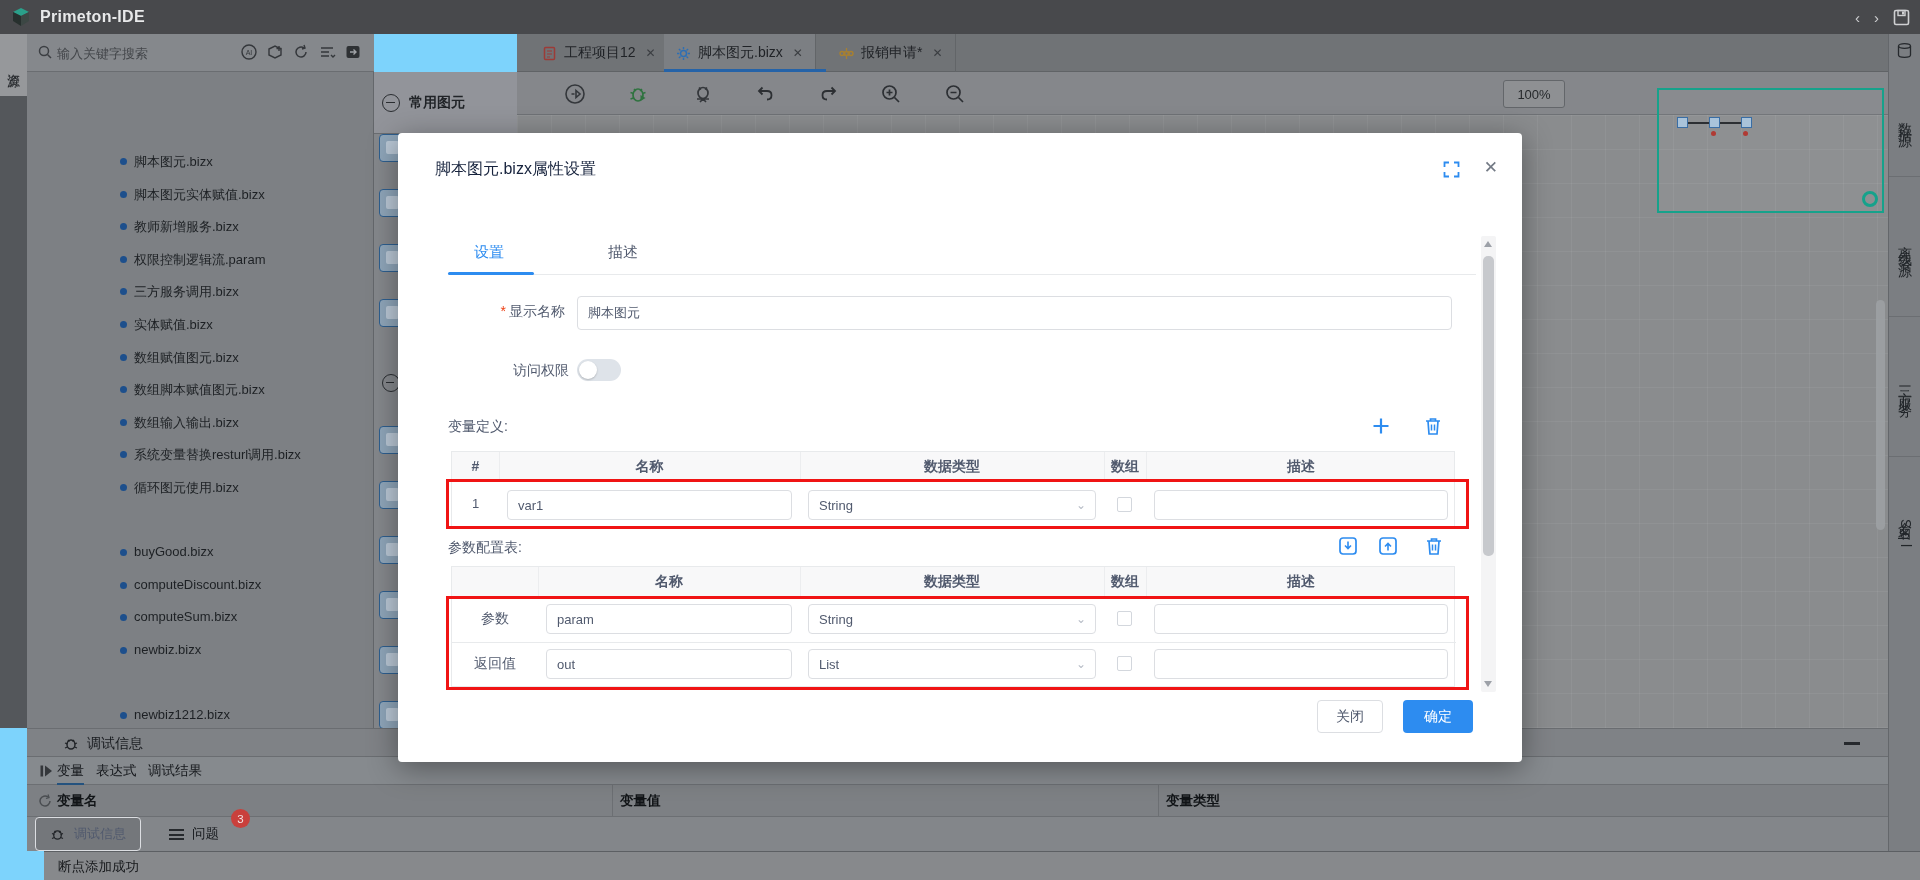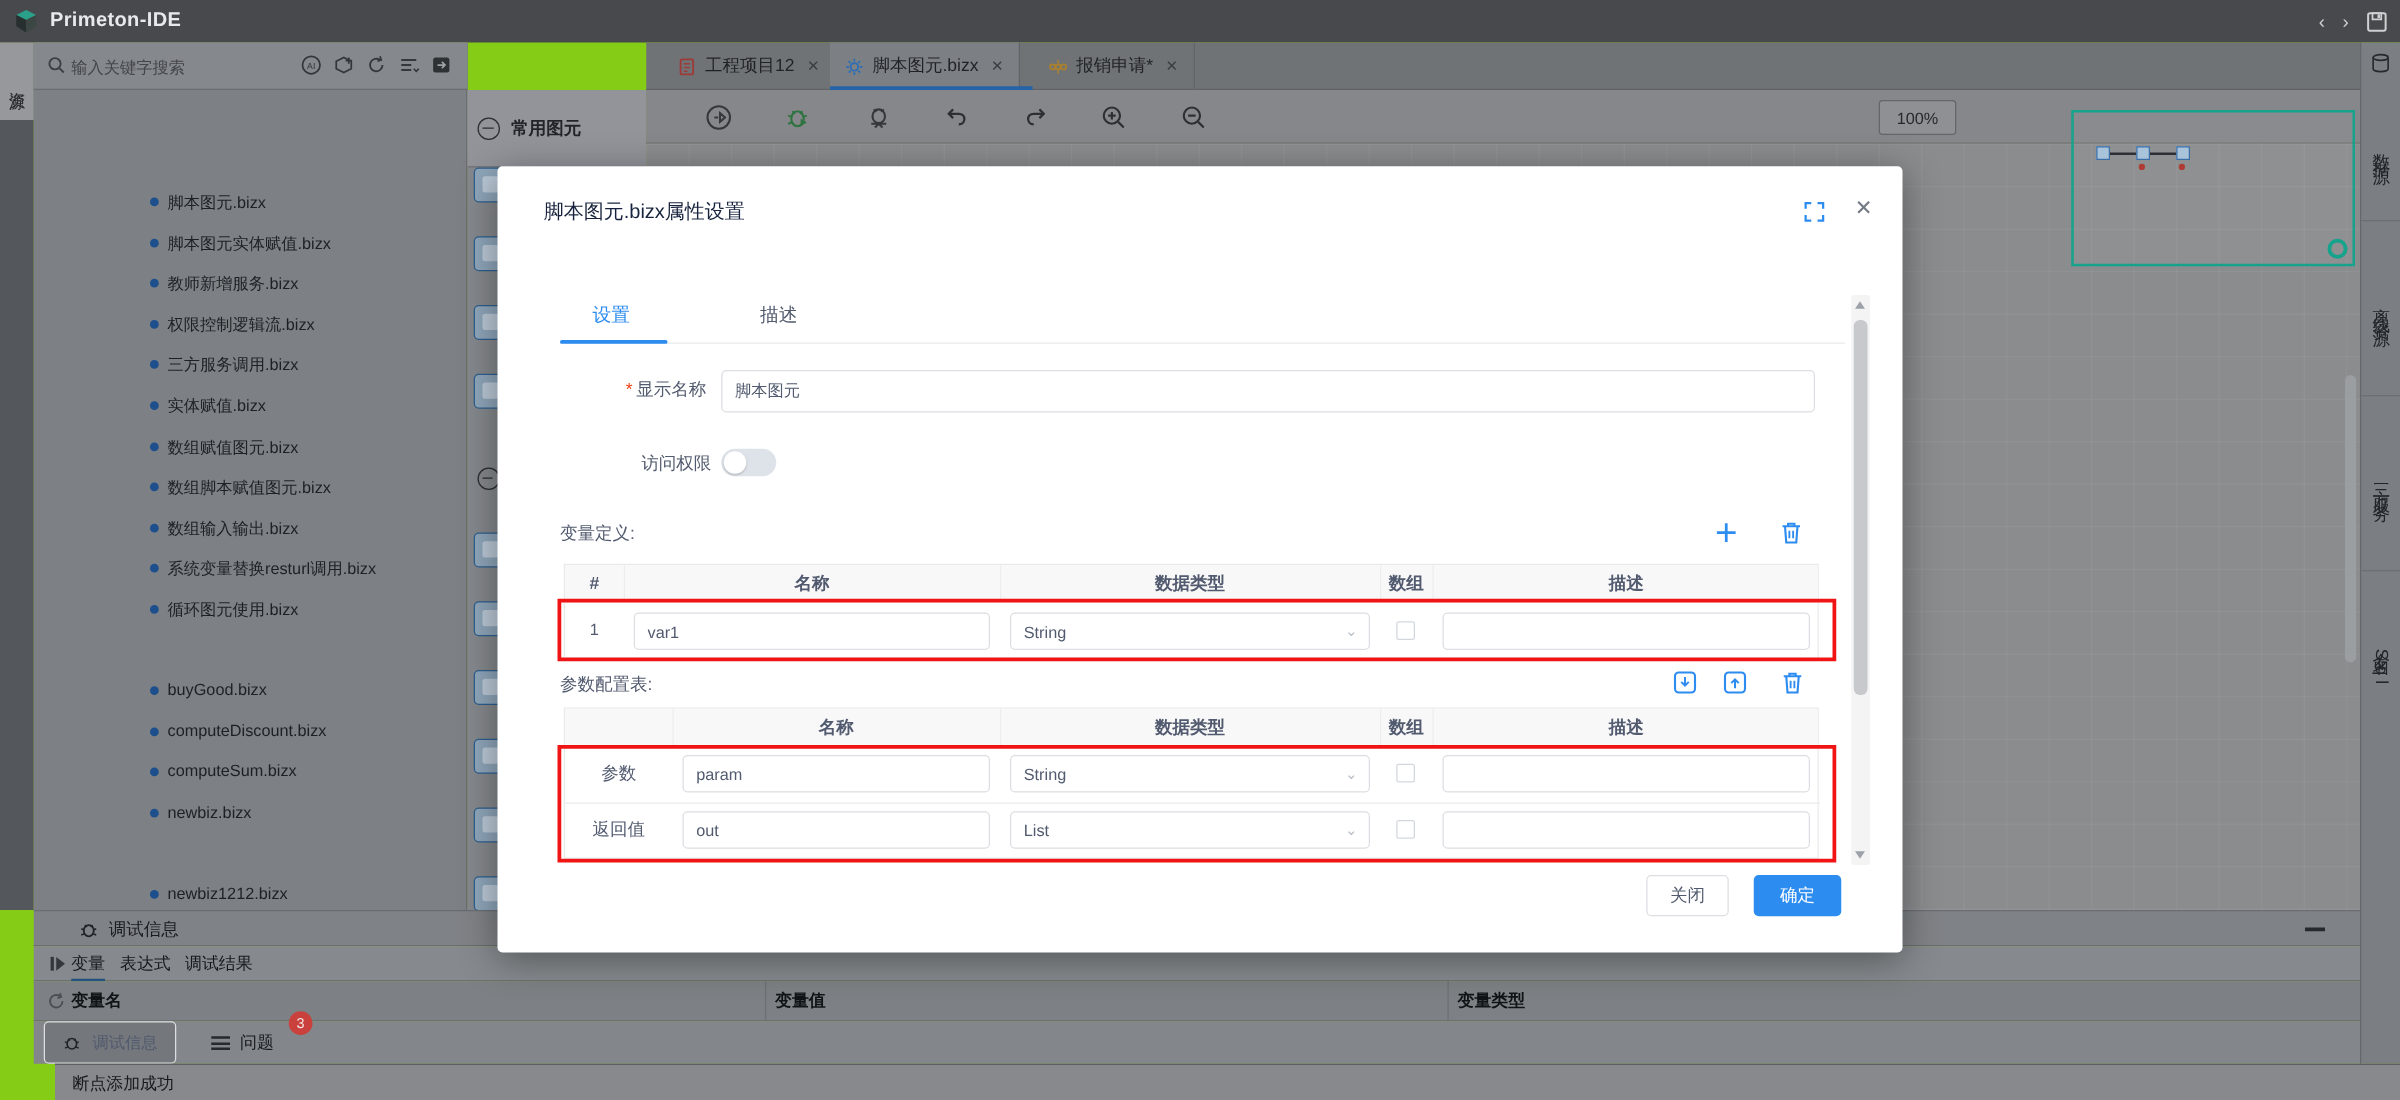--- a/index.html
+++ b/index.html
@@ -1,20 +1,20 @@
 <!DOCTYPE html>
 <html><head>
 <meta charset="utf-8">
 <style>
   * { margin:0; padding:0; box-sizing:border-box; }
   html,body { background:#303134; }
   .stage {
     position:relative; width:1920px; height:880px; overflow:hidden;
     font-family:"Liberation Sans","DejaVu Sans",sans-serif;
-    background:#84cc16; color:#1e2125;padding-left:46px;
+    background:#7dd3fc; color:#1e2125;padding-left:46px;
   }
 
   
   .titlebar { position:absolute; left:0; top:0; width:1920px; height:34px; background:#48494c; display:flex; align-items:center; }
   .titlebar .logo { margin-left:10px; width:22px; height:22px; }
   .titlebar .apptitle { margin-left:8px; font-size:16px; font-weight:bold; color:#e8e9ea; letter-spacing:.3px; }
   .tb-right { position:absolute; right:10px; top:0; height:34px; display:flex; align-items:center; gap:14px; color:#cfd0d2; }
   .tb-chev { font-size:15px; cursor:default; }
 
   
@@ -212,21 +212,21 @@
       <div class="fitem" style="top:111px">
           <span class="dot"></span>
           <span class="fname">脚本图元实体赋值.bizx</span>
         </div>
       <div class="fitem" style="top:143px">
           <span class="dot"></span>
           <span class="fname">教师新增服务.bizx</span>
         </div>
       <div class="fitem" style="top:176px">
           <span class="dot"></span>
-          <span class="fname">权限控制逻辑流.bizx</span>
+          <span class="fname">权限控制逻辑流.param</span>
         </div>
       <div class="fitem" style="top:208px">
           <span class="dot"></span>
           <span class="fname">三方服务调用.bizx</span>
         </div>
       <div class="fitem" style="top:241px">
           <span class="dot"></span>
           <span class="fname">实体赋值.bizx</span>
         </div>
       <div class="fitem" style="top:274px">

